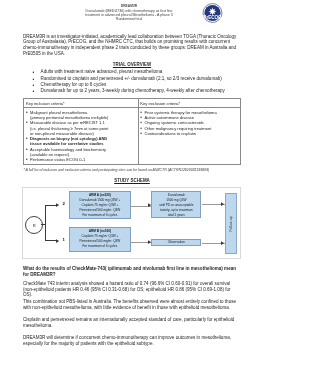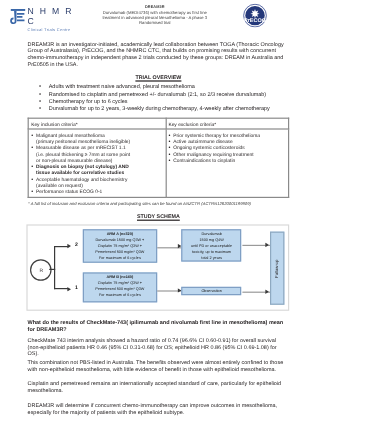--- a/index.html
+++ b/index.html
@@ -51,35 +51,20 @@
   .ln{position:absolute;background:#9a9a9a;}
   .ln.dk{background:#3a3a3a;}
   .rat{position:absolute;font-size:4.3px;font-weight:bold;color:#111;line-height:5px;}
 </style>
 </head>
 <body>
 
 <div class="page">
 
   <div class="hdr">
-    <div class="logo-left">
-      <svg class="logo-mark" viewBox="0 0 32 30">
-        <g fill="#3A67A8">
-          <rect x="6" y="3" width="24" height="3.2"></rect>
-          <path d="M11.5 6.2 h4 v17 a5 5 0 0 1 -5 5 a5.6 5.6 0 0 1 -5.6 -5.6 a5.6 5.6 0 0 1 5.6 -5.6 v3 a2.7 2.7 0 0 0 -2.7 2.7 a2.7 2.7 0 0 0 2.7 2.7 a2 2 0 0 0 2 -2 z"></path>
-          <path d="M16.2 9.5 h12.4 v2.9 h-12.4 z"></path>
-          <path d="M16.2 14.8 h9.2 v2.8 h-9.2 z"></path>
-          <path d="M16.2 20.4 h12.6 v2.9 h-12.6 z"></path>
-        </g>
-      </svg>
-      <div class="logo-words">
-        <div class="logo-nhmrc">N H M R C</div>
-        <div class="logo-sub">Clinical Trials Centre</div>
-      </div>
-    </div>
 
     <div class="hdr-title">
       <div class="t">DREAM3R</div>
       <div class="s">Durvalumab (MEDI4736) with chemotherapy as first line</div>
       <div class="s" style="margin-top:0">treatment in advanced pleural Mesothelioma - A phase 3</div>
       <div class="s" style="margin-top:0">Randomised trial</div>
     </div>
 
     <svg class="logo-right" viewBox="0 0 100 74">
       <circle cx="50" cy="37" r="35" fill="none" stroke="#2b3f88" stroke-width="2.4"></circle>

